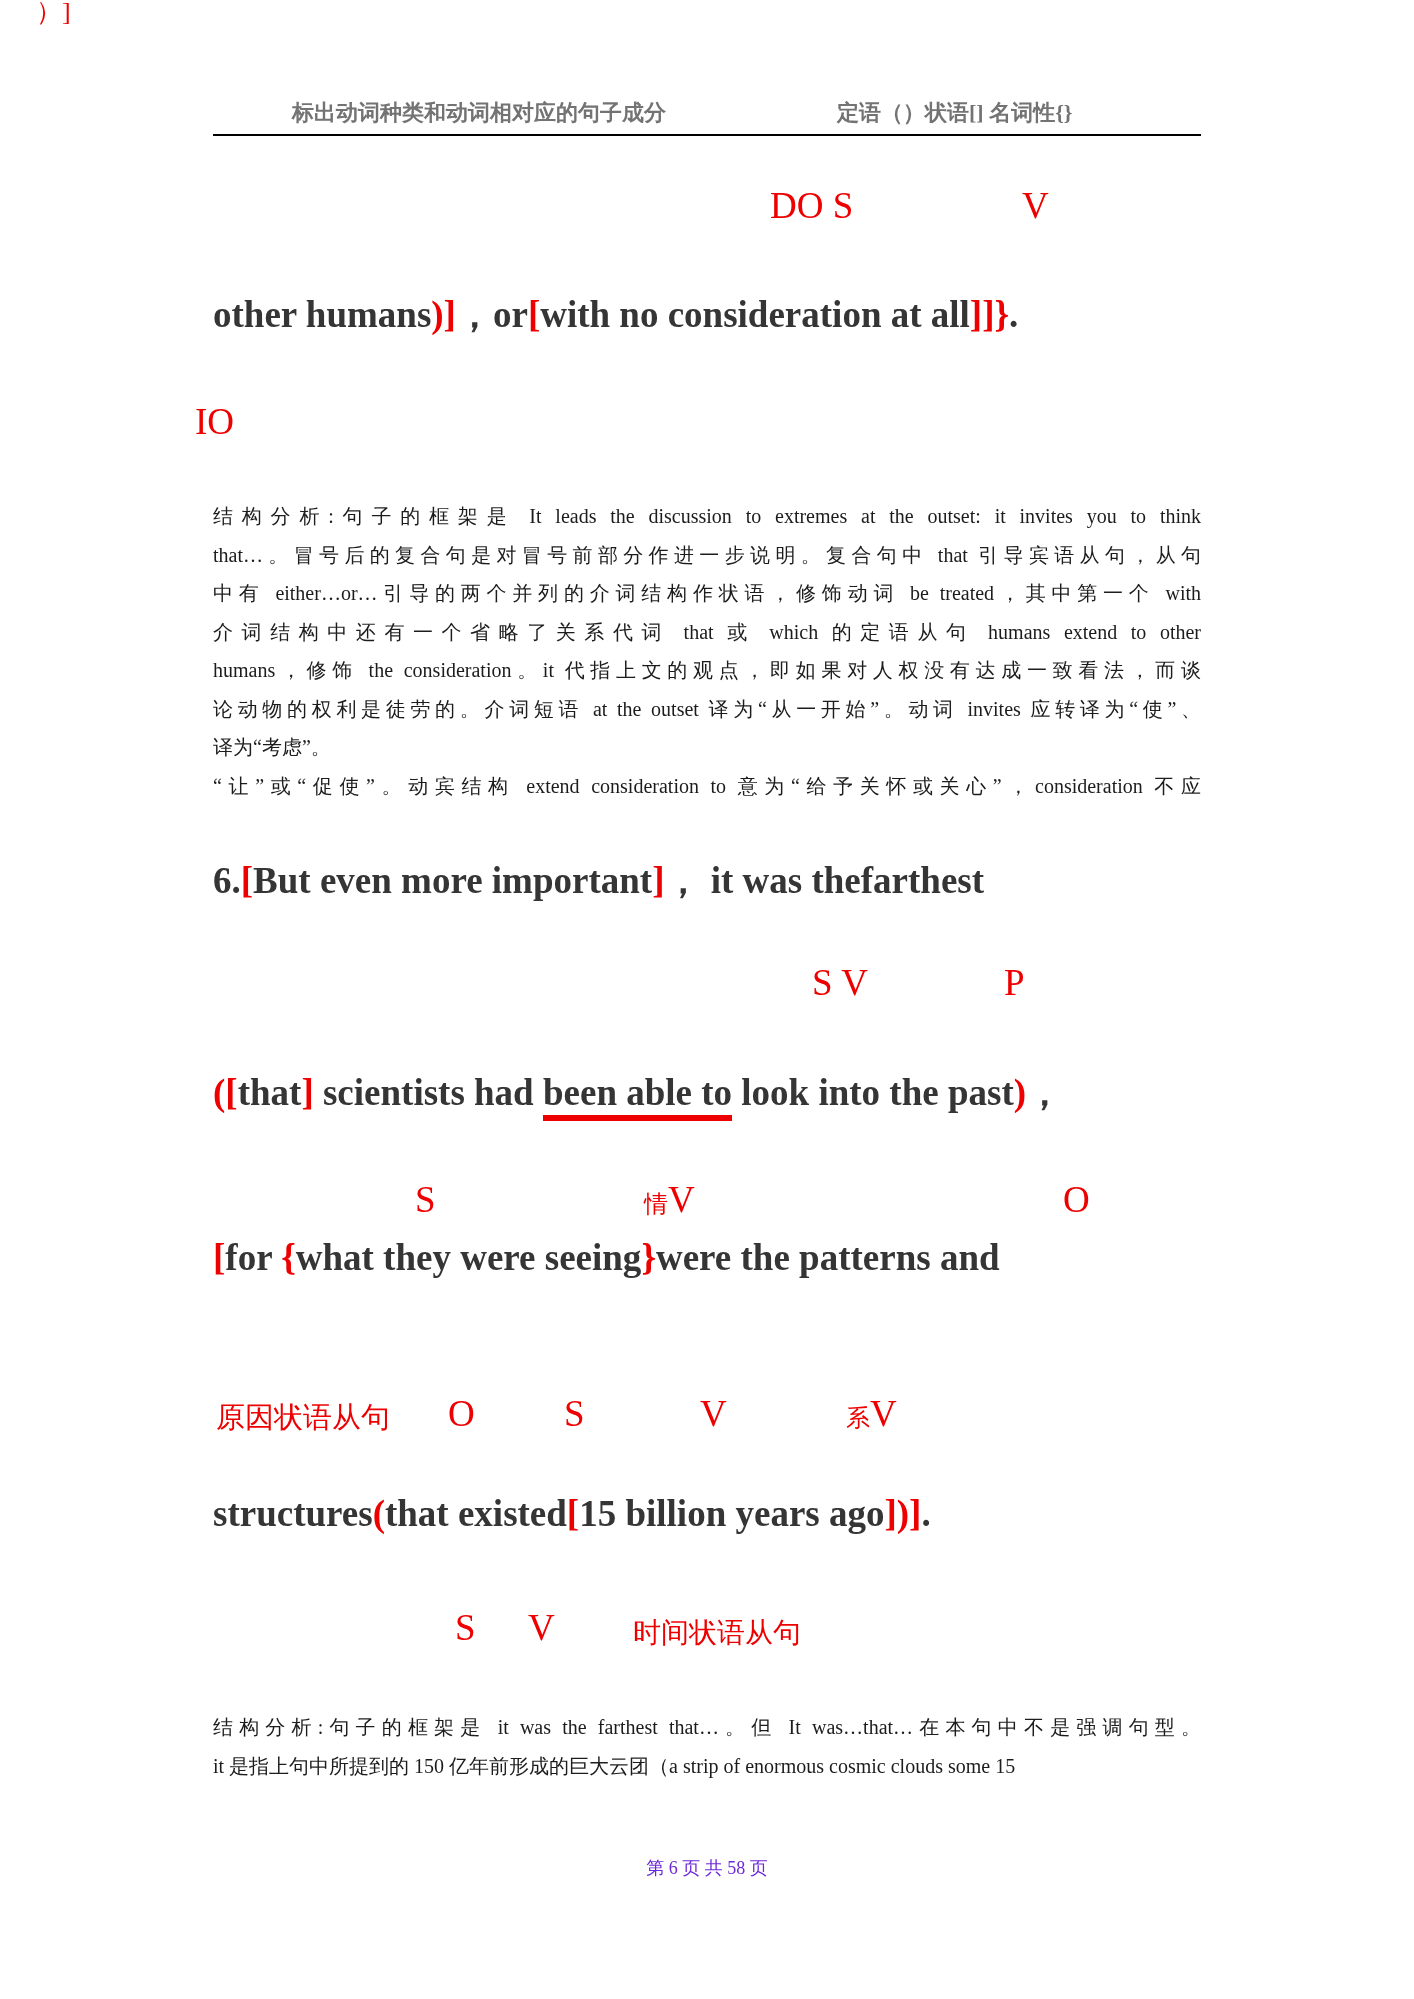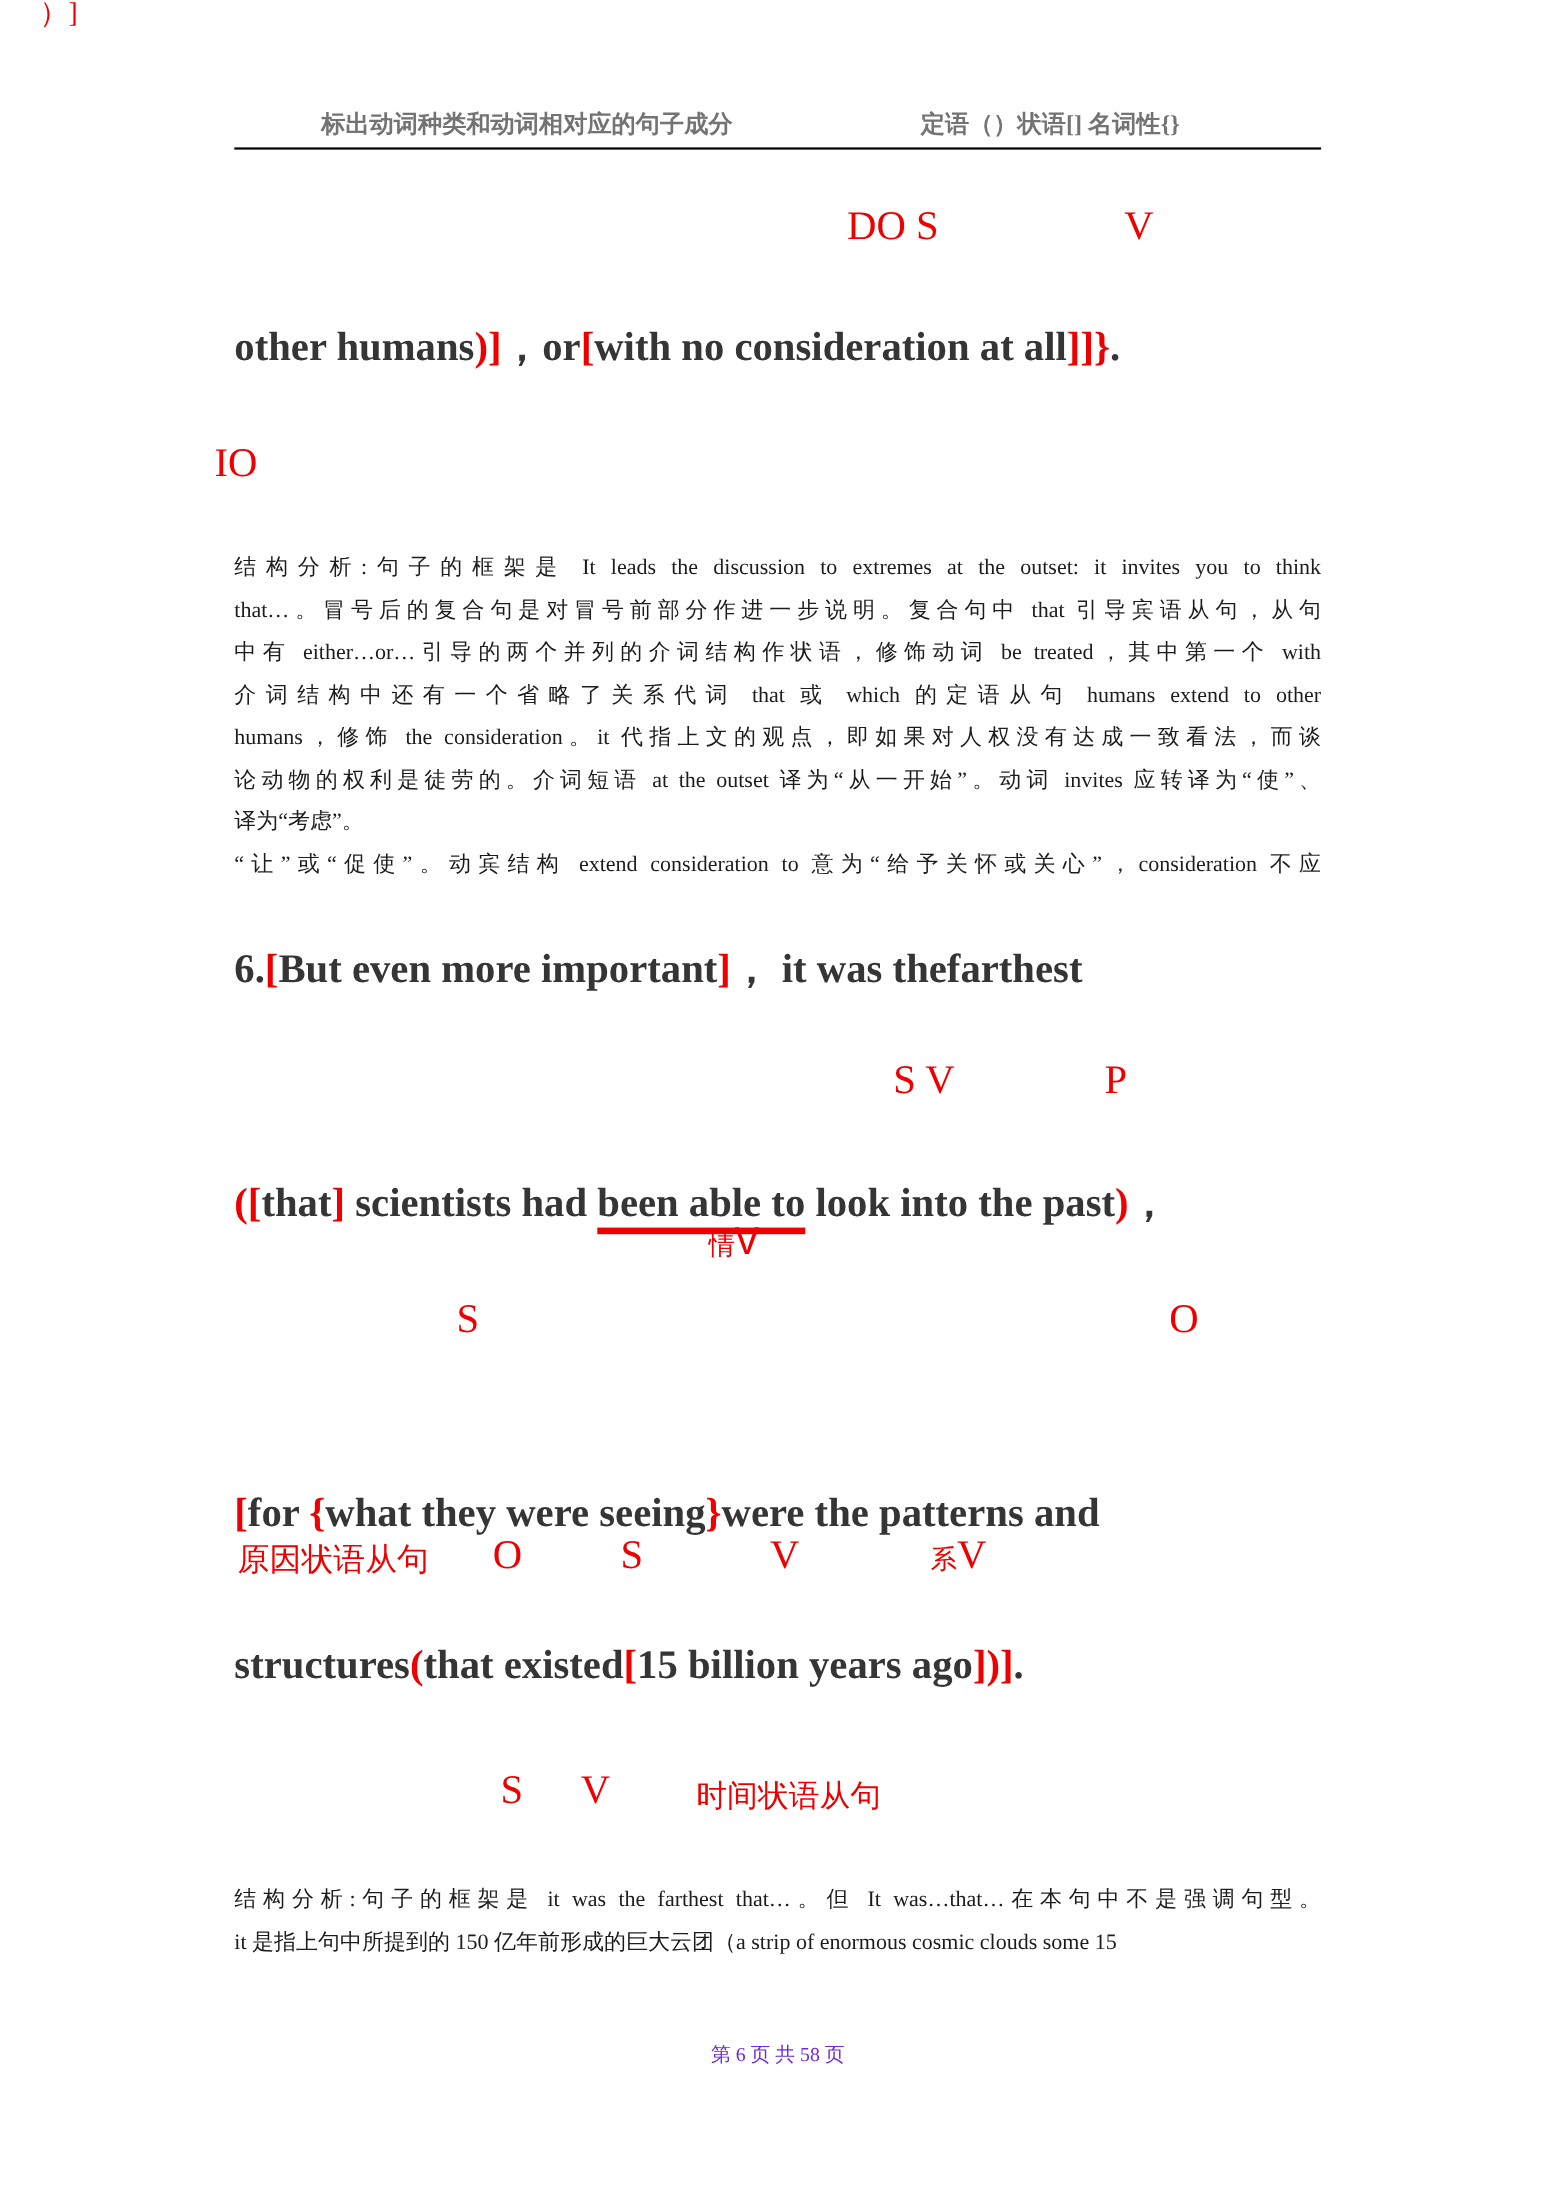--- a/index.html
+++ b/index.html
@@ -54,24 +54,24 @@
   </div>
 
   <div class="abs bold-line" style="left:213px;top:856px;"><span>6.</span><span class="red">[</span><span>But even more important</span><span class="red">]</span><span>， </span><span>it was thefarthest</span></div>
 
   <div class="abs ann-letters" style="left:812px;top:961px;">S V</div>
   <div class="abs ann-letters" style="left:1004px;top:961px;">P</div>
 
   <div class="abs bold-line" style="left:213px;top:1068px;"><span class="red">(</span><span class="red">[</span><span>that</span><span class="red">]</span><span> scientists had </span><span class="u">been able to</span><span> look into the past</span><span class="red">)</span><span>，</span></div>
 
   <div class="abs ann-letters" style="left:415px;top:1178px;">S</div>
-  <div class="abs ann-letters" style="left:644px;top:1110px;font-family:Liberation Mono, monospace;"><span class="ann-cn-small">情</span><span>V</span></div>
+  <div class="abs ann-letters" style="left:644px;top:1178px;"><span class="ann-cn-small">情</span><span>V</span></div>
   <div class="abs ann-letters" style="left:1063px;top:1178px;">O</div>
 
-  <div class="abs bold-line" style="left:213px;top:1354px;text-align:right;"><span class="red">[</span><span>for </span><span class="red">{</span><span>what they were seeing</span><span class="red">}</span><span>were the patterns and</span></div>
+  <div class="abs bold-line" style="left:213px;top:1236px;text-align:right;"><span class="red">[</span><span>for </span><span class="red">{</span><span>what they were seeing</span><span class="red">}</span><span>were the patterns and</span></div>
 
   <div class="abs ann-cn" style="left:216px;top:1398px;font-size:29px;">原因状语从句</div>
   <div class="abs ann-letters" style="left:448px;top:1392px;">O</div>
   <div class="abs ann-letters" style="left:564px;top:1392px;">S</div>
   <div class="abs ann-letters" style="left:700px;top:1392px;">V</div>
   <div class="abs ann-letters" style="left:846px;top:1392px;"><span class="ann-cn-small">系</span><span>V</span></div>
 
   <div class="abs bold-line" style="left:213px;top:1492px;"><span>structures</span><span class="red">(</span><span>that existed</span><span class="red">[</span><span>15 billion years ago</span><span class="red">])]</span><span>.</span></div>
 
   <div class="abs ann-letters" style="left:455px;top:1606px;">S</div>

